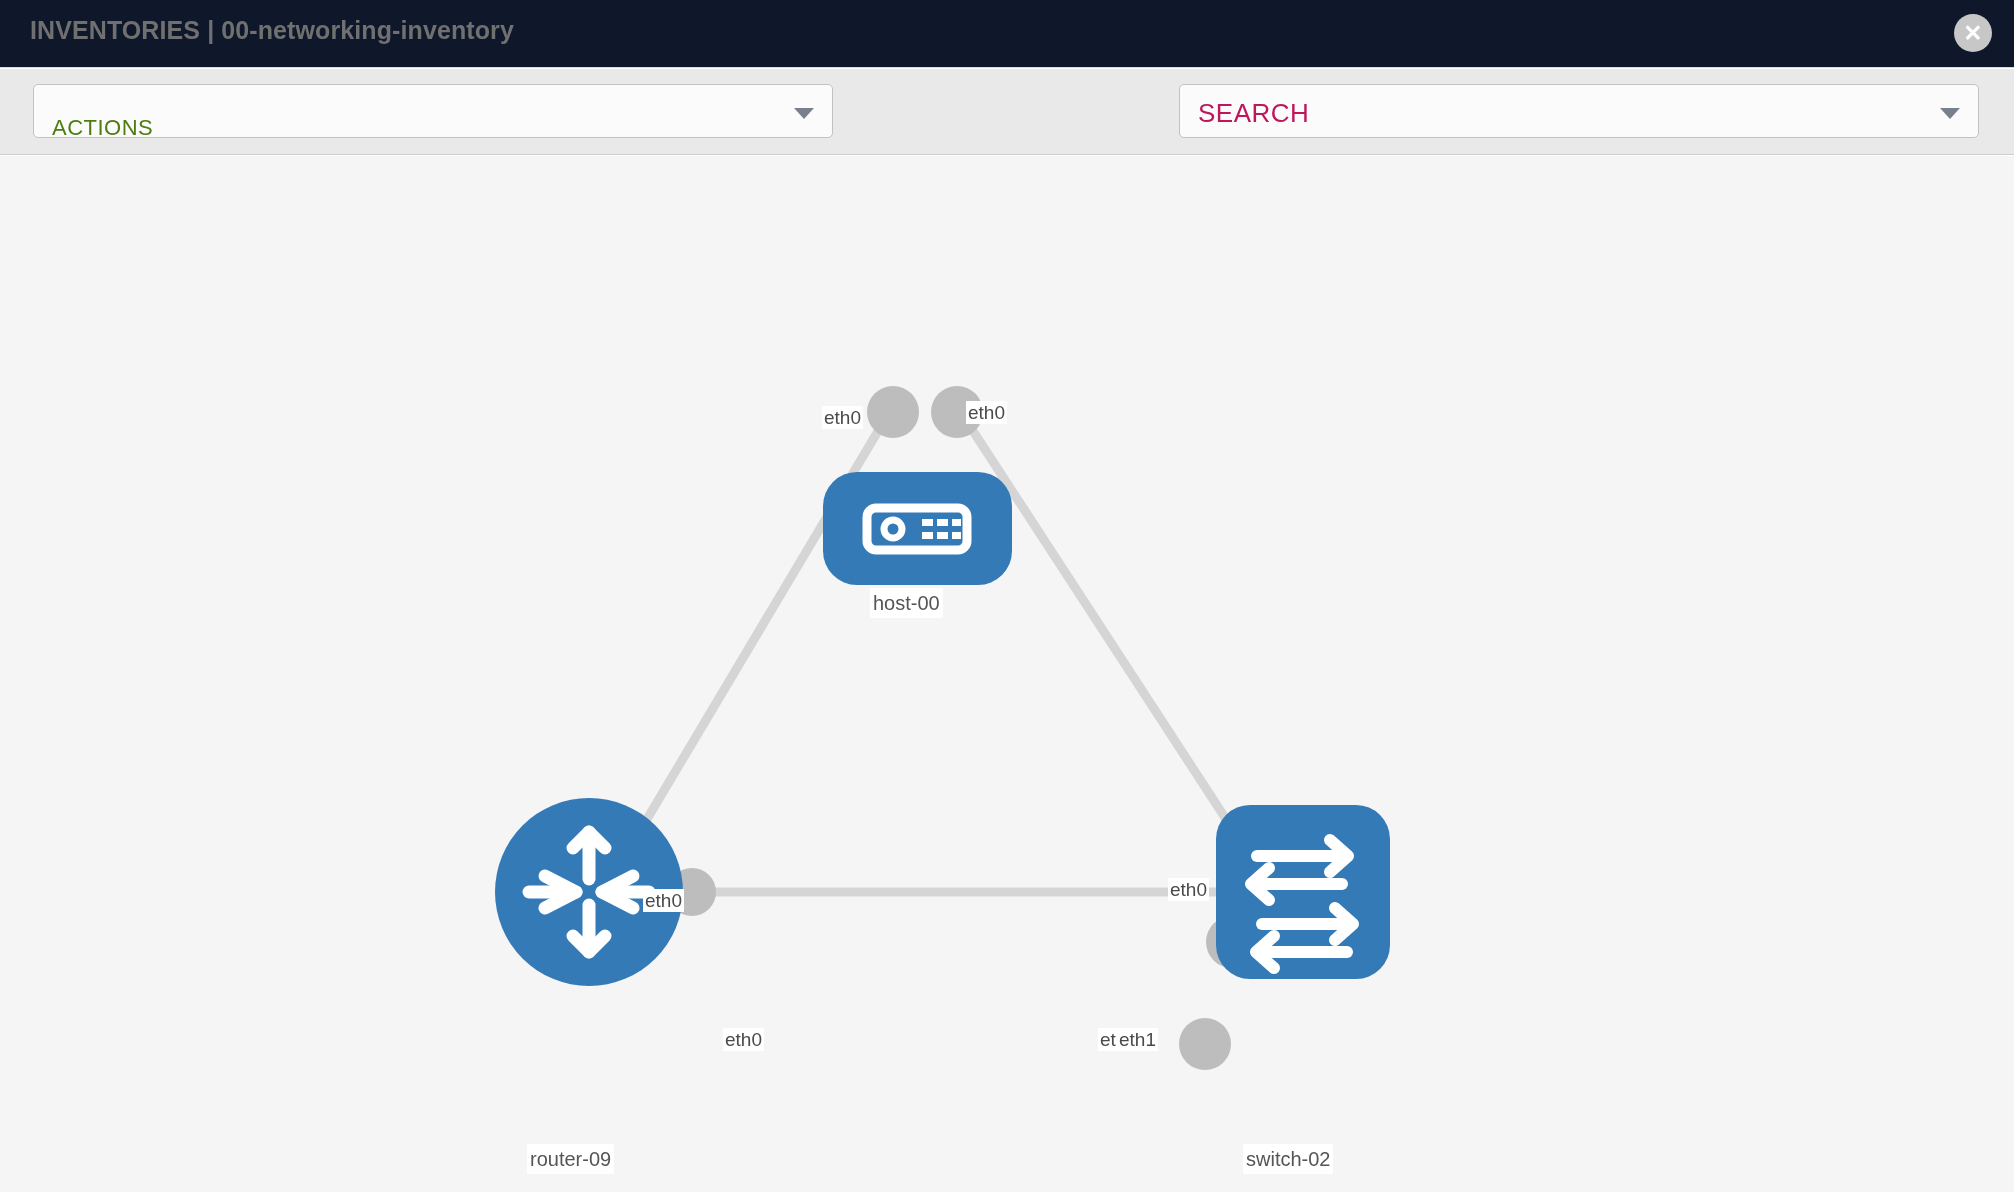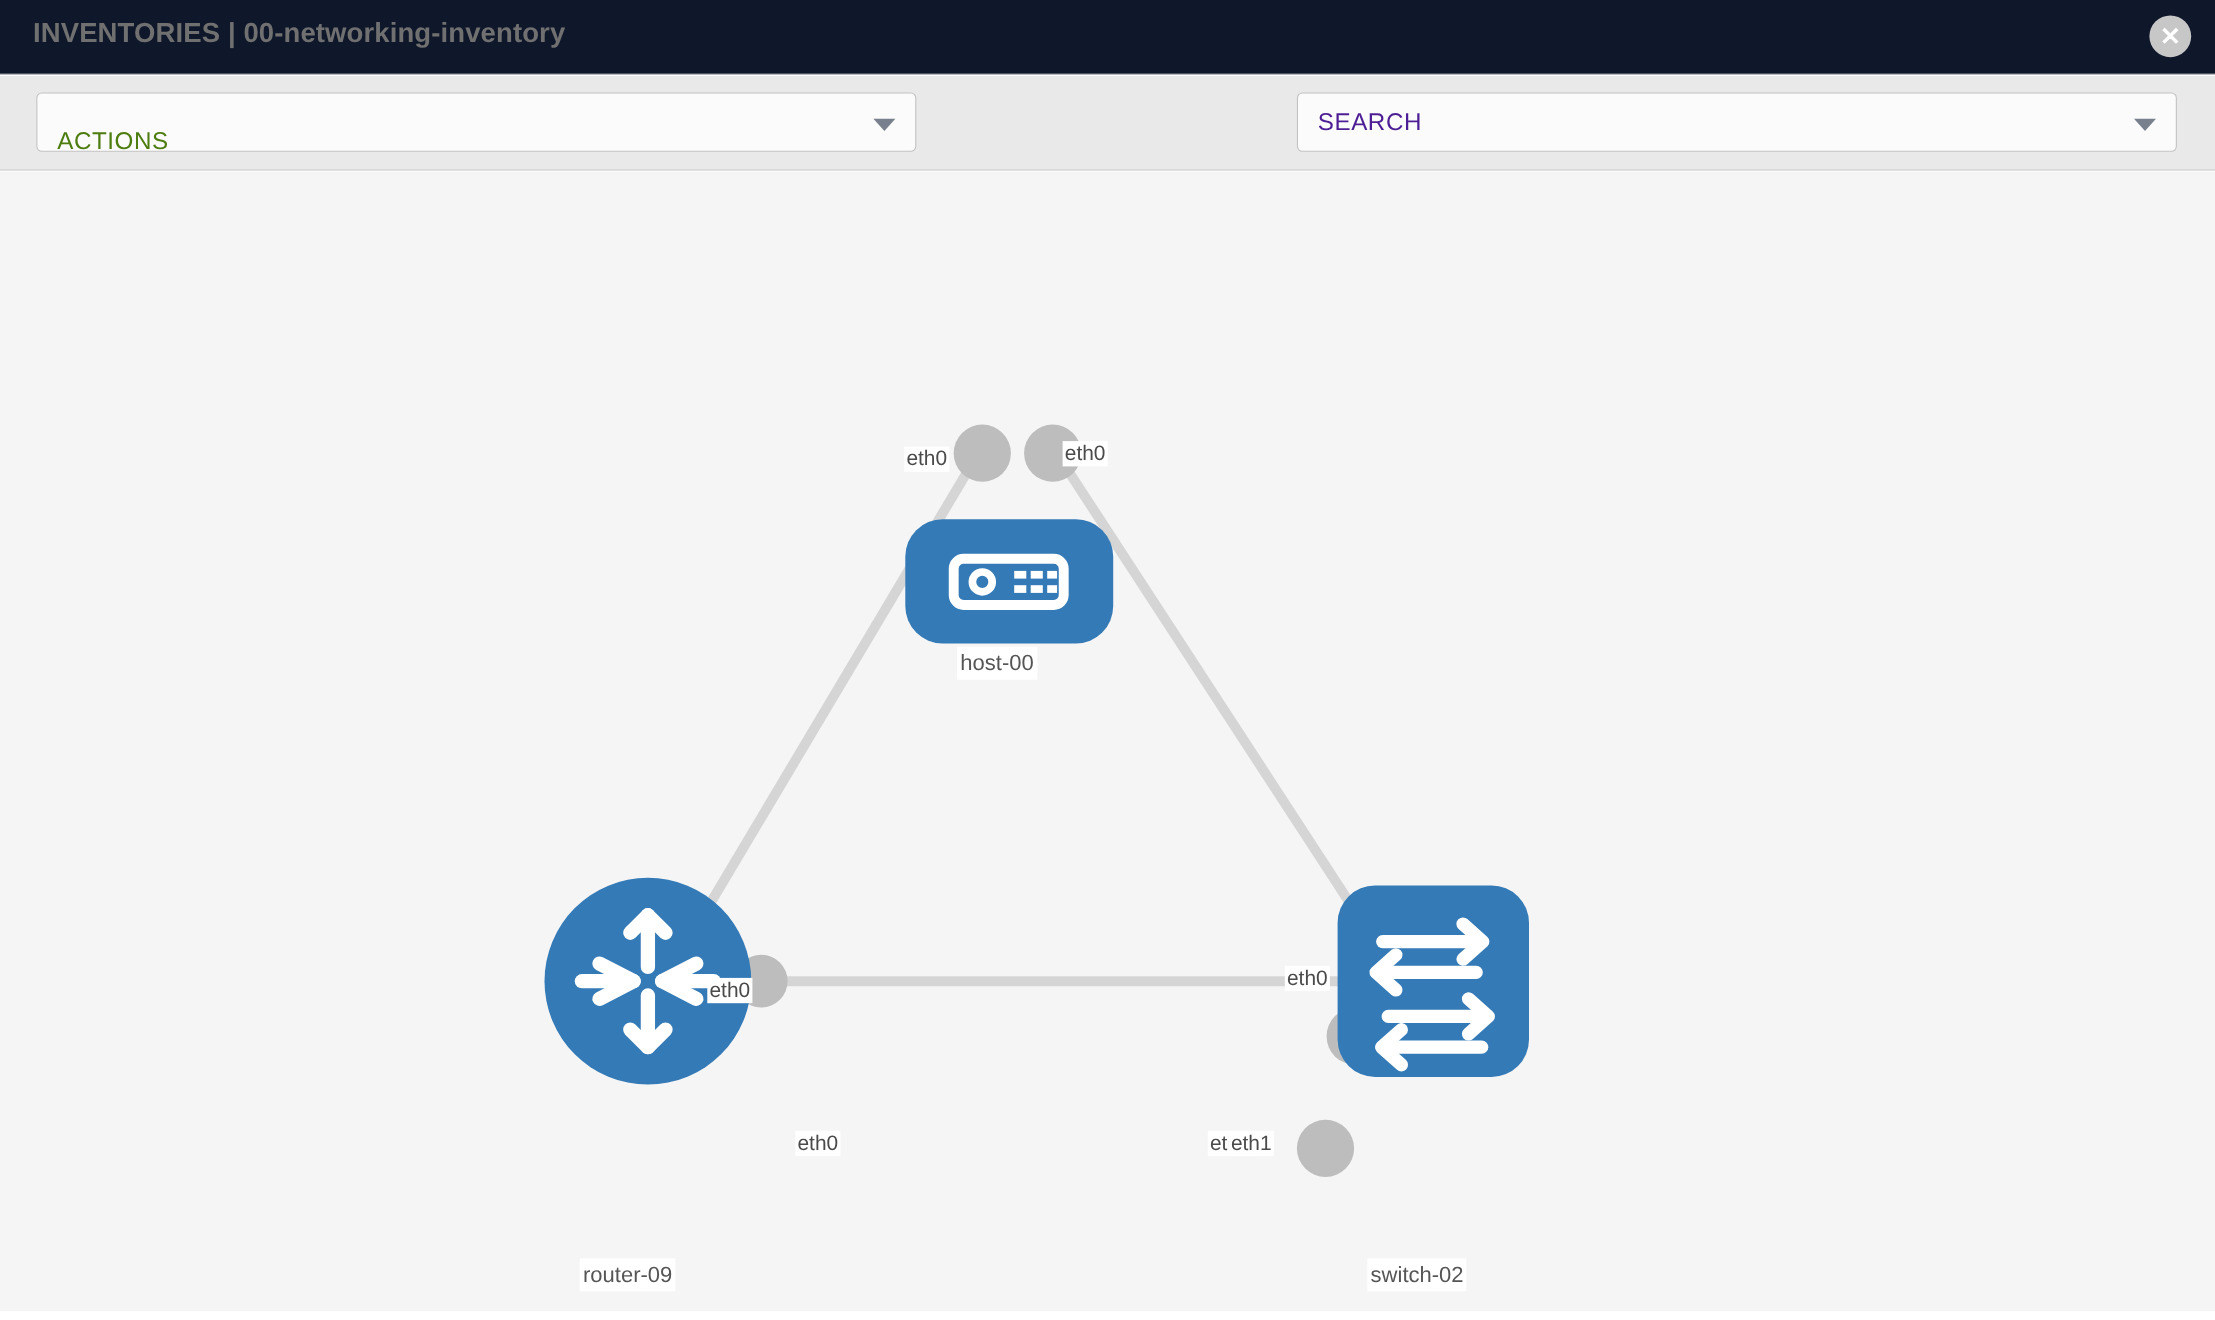--- a/index.html
+++ b/index.html
@@ -88,21 +88,21 @@
   .search-box {
     position: absolute; left: 1179px; top: 15px;
     width: 800px; height: 54px;
     background: #fbfbfb;
     border: 1px solid #c2c2c2;
     border-radius: 5px;
     cursor: text;
   }
   .search-box .search-placeholder {
     position: absolute; left: 18px; top: 13px;
-    font-size: 22px; color: #4c1d95;
+    font-size: 26px; color: #be185d;
     letter-spacing: 0.5px;
   }
 
   
   .canvas {
     position: absolute; left: 0; top: 156px;
     width: 2014px; height: 1036px;
     background: #f5f5f5;
     overflow: hidden;
   }

